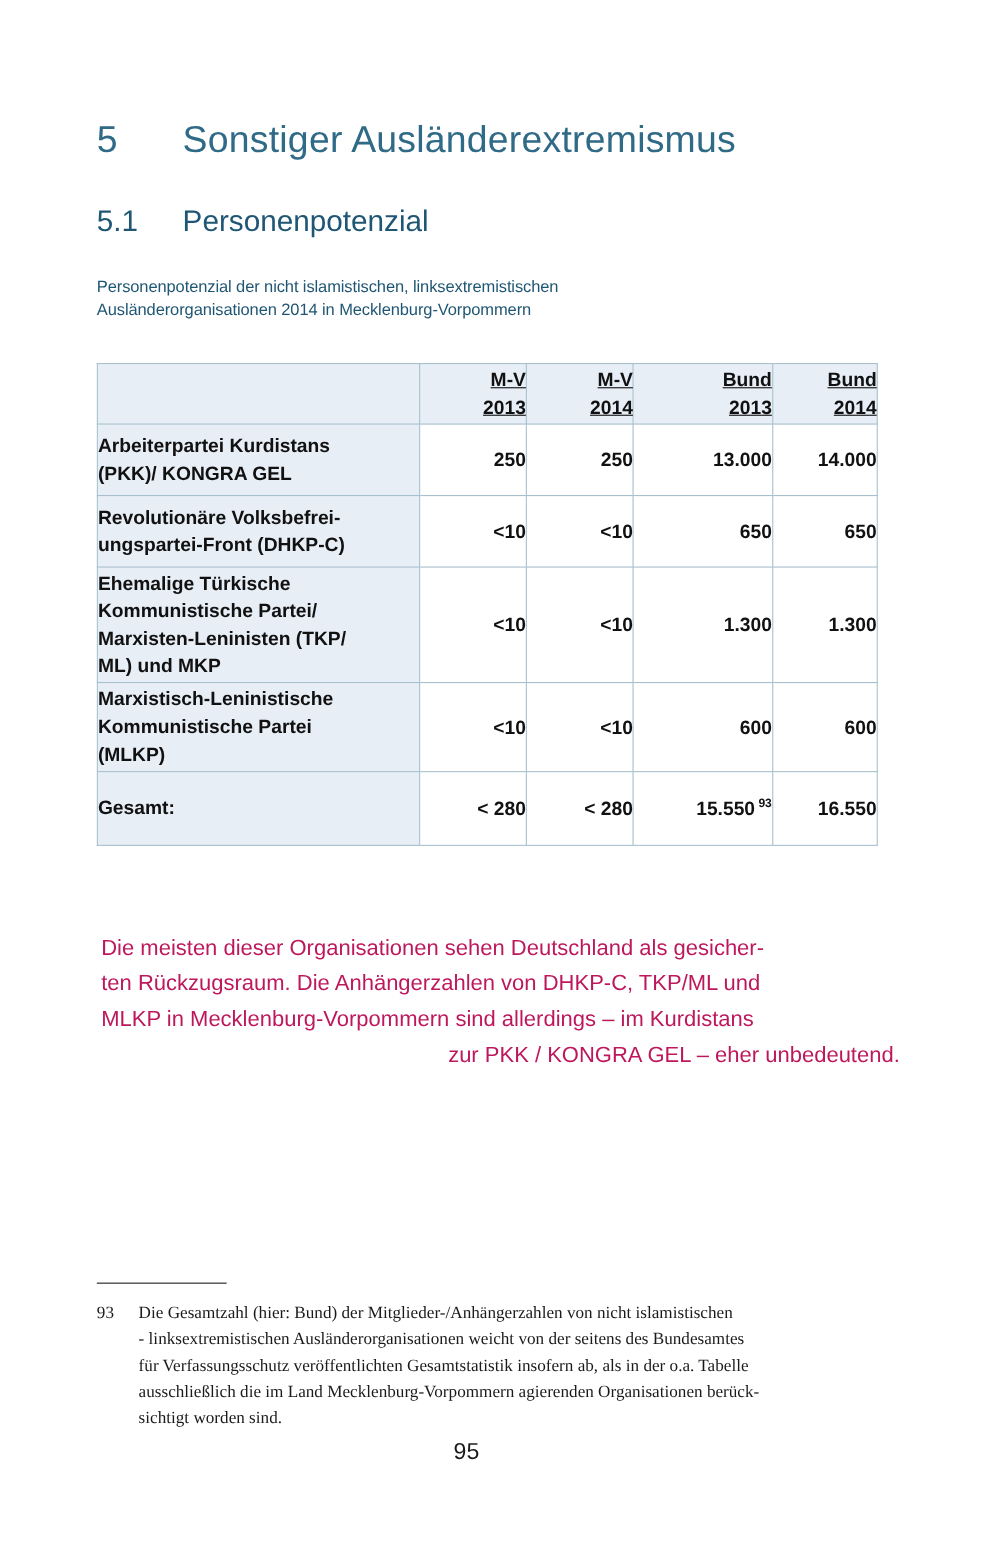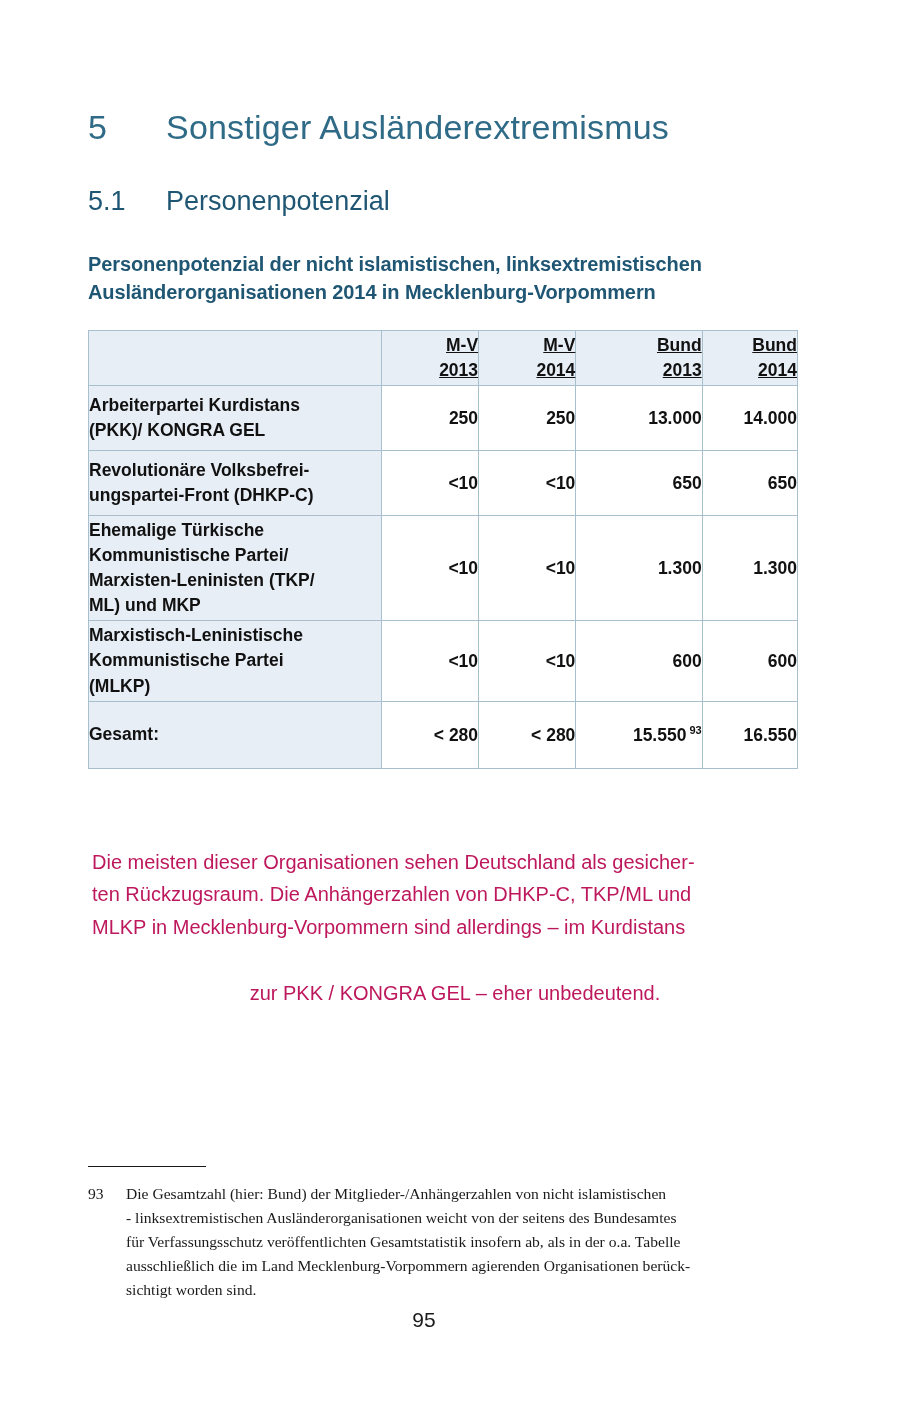--- a/index.html
+++ b/index.html
@@ -59,22 +59,22 @@
     flex: 0 0 78px;
   }
   .h2-text { flex: 1 1 auto; }
 
   .table-caption {
     position: absolute;
     left: 88px;
     top: 250px;
     width: 724px;
     color: #1f5673;
-    font-size: 20px;
-    font-weight: bold;
+    font-size: 15px;
+    font-weight: normal;
     line-height: 1.42;
     letter-spacing: -0.1px;
   }
 
   
   .data-table {
     position: absolute;
     left: 88px;
     top: 330px;
     width: 710px;
@@ -142,21 +142,21 @@
     position: absolute;
     left: 92px;
     top: 846px;
     width: 726px;
     font-size: 20px;
     line-height: 1.62;
     color: #be185d;
     text-align: justify;
     text-justify: inter-word;
   }
-  .body-par .lastline { text-align: center; margin-top: 34px; }
+  .body-par .lastline { text-align: right; }
 
   
   .fn-rule {
     position: absolute;
     left: 88px;
     top: 1166px;
     width: 118px;
     height: 0;
     border-top: 1.6px solid #1a1a1a;
   }

